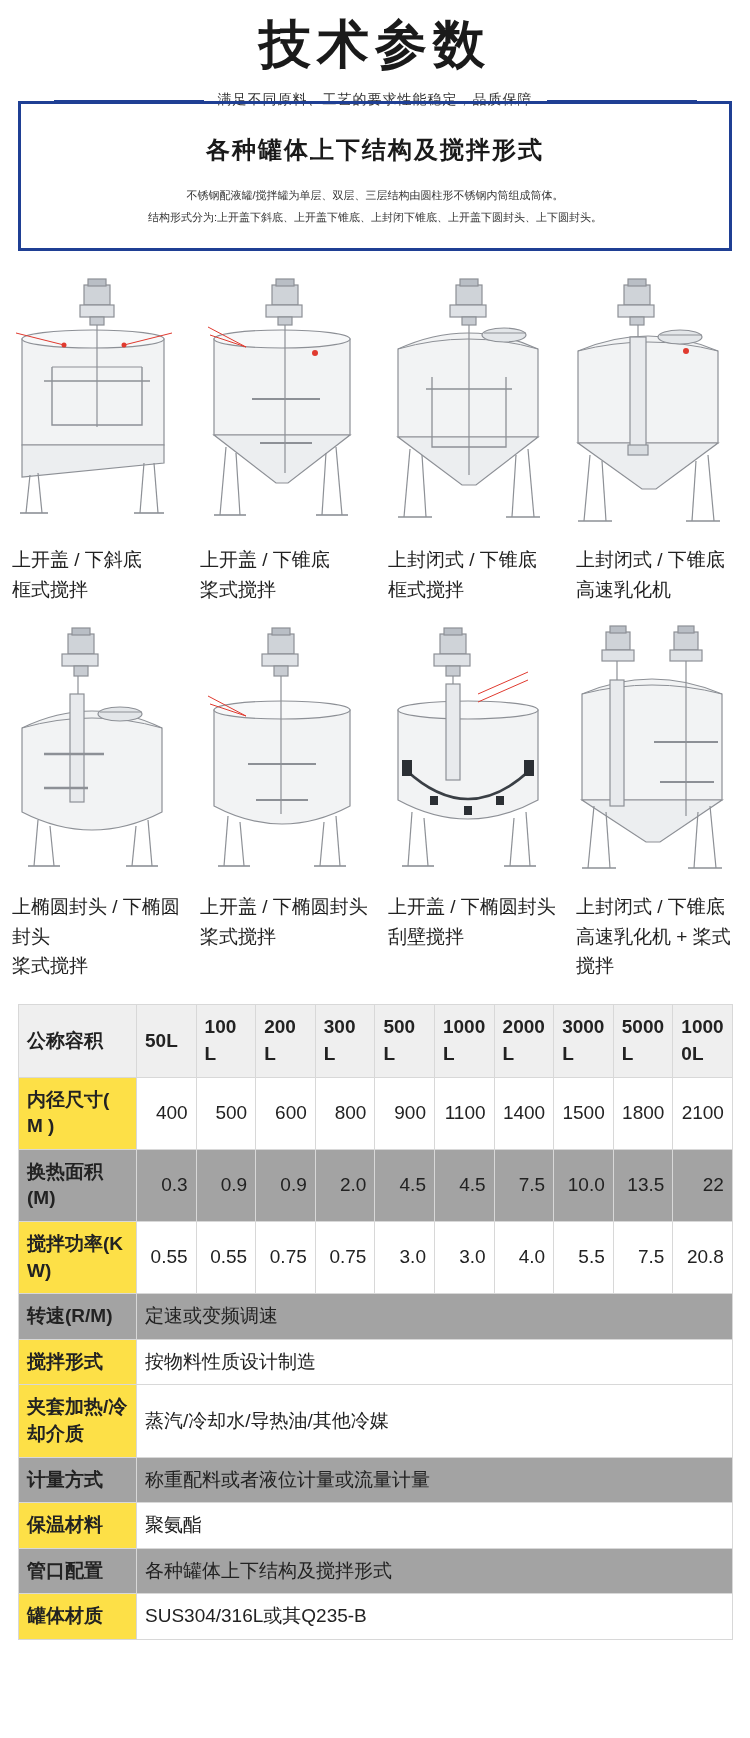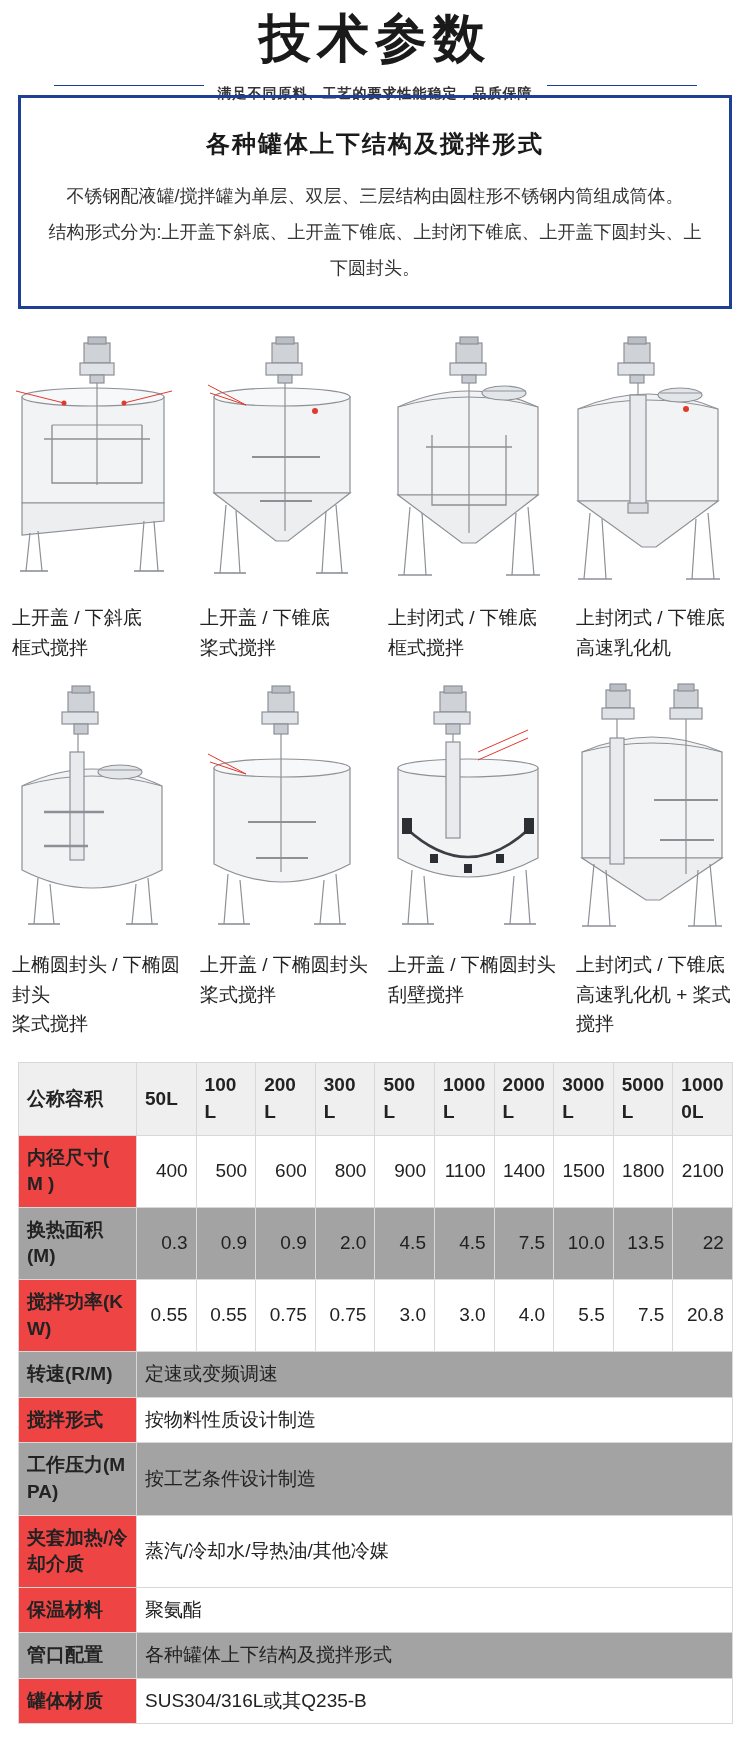--- a/index.html
+++ b/index.html
@@ -12,30 +12,30 @@
   }
   .page{width:750px;position:relative;padding-bottom:20px;box-sizing:border-box;}
 
   
   .main-title{
     text-align:center;
     font-size:52px;
     font-weight:bold;
     letter-spacing:6px;
     color:#1a1a1a;
-    padding-top:10px;
+    padding-top:16px;
     line-height:1.1;
   }
   .subtitle-row{
     display:flex;
+    align-items:center;
     justify-content:center;
     gap:14px;
     margin-top:18px;
     margin-bottom:4px;
-    font-weight:bold;
   }
   .subtitle-row .rule{
     width:150px;height:1px;background:#1f3f94;
   }
   .subtitle-text{
     font-size:14px;color:#333;letter-spacing:1px;white-space:nowrap;
   }
 
   .blue-box{
     margin:0 18px;
@@ -49,21 +49,21 @@
     text-align:center;
     font-size:24px;
     font-weight:bold;
     color:#1a1a1a;
     letter-spacing:2px;
     margin-top:16px;
     margin-bottom:18px;
   }
   .box-para{
     text-align:center;
-    font-size:18px;
+    font-size:11px;
     color:#333;
     line-height:2.0;
   }
 
   
   .grid{
     display:grid;
     grid-template-columns:repeat(4,1fr);
     margin-top:14px;
   }
@@ -107,21 +107,21 @@
     padding:9px 8px;
     color:#222;
     line-height:1.4;
     word-break:break-all;
   }
   table.spec tr.head td{
     background:#efefef;
     font-weight:bold;
   }
   table.spec td.rowhead{
-    background:#ef4444;
+    background:#fde047;
     font-weight:bold;
     width:118px;
   }
   table.spec tr.alt td{background:#a3a3a3;}
   table.spec td.num{text-align:right;}
   .colw{width:59.6px;}
 </style>
 </head>
 <body>
 
@@ -498,28 +498,28 @@
       </tr>
 
       <tr class="alt">
         <td class="rowhead">转速(R/M)</td>
         <td colspan="10">定速或变频调速</td>
       </tr>
       <tr>
         <td class="rowhead">搅拌形式</td>
         <td colspan="10">按物料性质设计制造</td>
       </tr>
-      <tr class="alt">
-        <td class="rowhead">工作压力(MPA)</td>
-        <td colspan="10">按工艺条件设计制造</td>
-      </tr>
       <tr>
         <td class="rowhead">夹套加热/冷却介质</td>
         <td colspan="10">蒸汽/冷却水/导热油/其他冷媒</td>
       </tr>
+      <tr class="alt">
+        <td class="rowhead">计量方式</td>
+        <td colspan="10">称重配料或者液位计量或流量计量</td>
+      </tr>
       <tr>
         <td class="rowhead">保温材料</td>
         <td colspan="10">聚氨酯</td>
       </tr>
       <tr class="alt">
         <td class="rowhead">管口配置</td>
         <td colspan="10">各种罐体上下结构及搅拌形式</td>
       </tr>
       <tr>
         <td class="rowhead">罐体材质</td>

